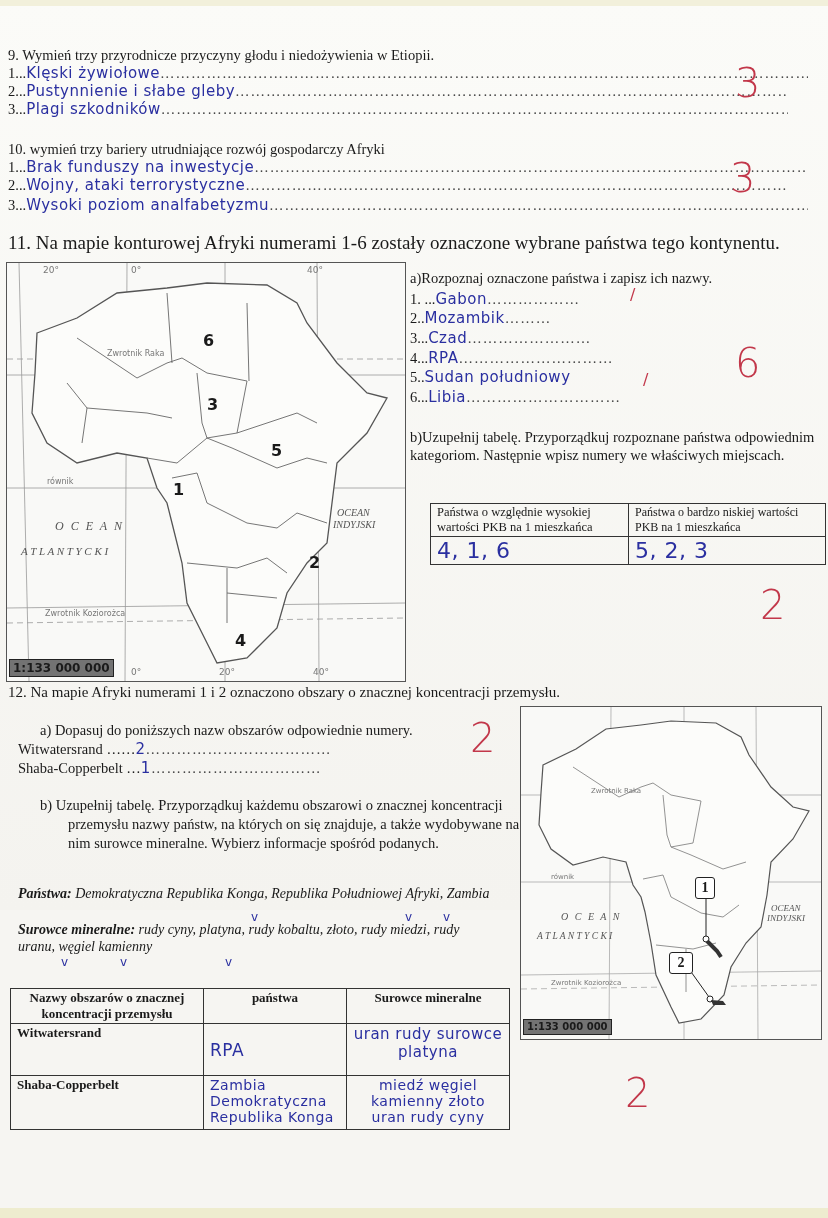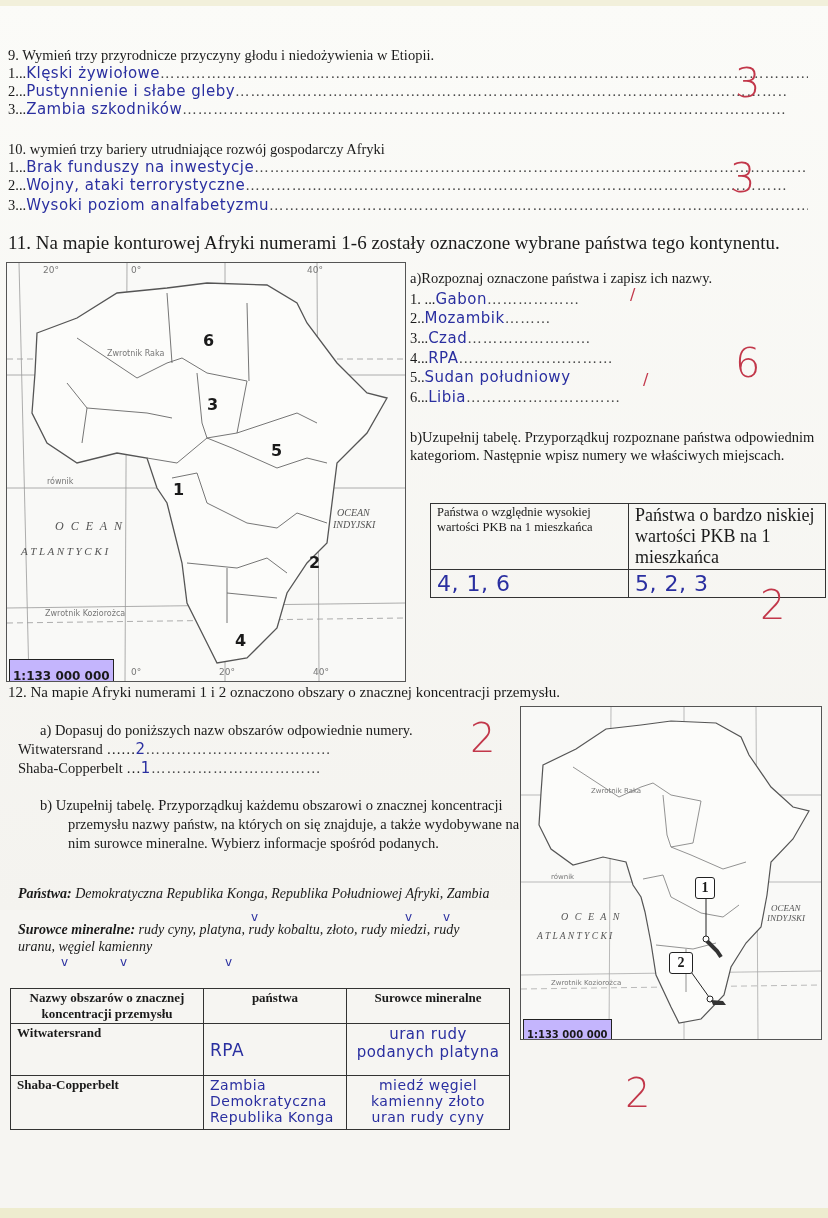--- a/index.html
+++ b/index.html
@@ -15,42 +15,42 @@
   .topstrip { position: absolute; left: 0; top: 0; width: 828px; height: 6px; background: #ece9c8; opacity: .6; }
   .botstrip { position: absolute; left: 0; top: 1208px; width: 828px; height: 10px; background: #eeeccf; }
   .q { position: absolute; font-size: 14.5px; line-height: 17px; }
   .hw { font-family: "DejaVu Sans", sans-serif; color: #2a2fa0; font-size: 15px; letter-spacing: .5px; }
   .grade { position: absolute; font-family: "DejaVu Sans", sans-serif; color: #c2374a; font-size: 40px; font-weight: 300; }
   .tick { position: absolute; font-family: "DejaVu Sans", sans-serif; color: #c2374a; font-size: 16px; }
   .line { position: absolute; font-size: 14.5px; white-space: nowrap; overflow: hidden; }
   .dots { color: #444; letter-spacing: 1px; }
   .map { position: absolute; border: 1px solid #555; background: #f9f9f7; overflow: hidden; }
   .map svg { display: block; }
-  .scale { position: absolute; border: 1.5px solid #222; background: #c4b5fd; font-family: "DejaVu Sans", sans-serif; font-weight: bold; font-size: 12px; padding: 8px 3px; line-height: 16px; }
+  .scale { position: absolute; border: 1.5px solid #222; background: #737373; font-family: "DejaVu Sans", sans-serif; font-weight: bold; font-size: 12px; padding: 0 3px; line-height: 16px; }
   table.t { position: absolute; border-collapse: collapse; font-size: 13px; }
   table.t td { border: 1px solid #333; vertical-align: top; padding: 1px 6px; }
   .bold { font-weight: bold; }
   .ital { font-style: italic; }
   .check { position: absolute; color: #2a2fa0; font-family: "DejaVu Sans", sans-serif; font-size: 12px; }
 </style>
 </head>
 <body>
 
 <div class="page">
   <div class="topstrip"></div>
 
   <div class="q" style="left:8px;top:47px;">9. Wymień trzy przyrodnicze przyczyny głodu i niedożywienia w Etiopii.</div>
   <div class="line" style="left:8px;top:64px;width:800px;">
     <span>1...</span><span class="hw">Klęski żywiołowe</span><span class="dots">………………………………………………………………………………………………………………………………………………………………</span>
   </div>
   <div class="line" style="left:8px;top:82px;width:780px;">
     <span>2...</span><span class="hw">Pustynnienie i słabe gleby</span><span class="dots">………………………………………………………………………………………………………………………………………………</span>
   </div>
   <div class="line" style="left:8px;top:100px;width:780px;">
-    <span>3...</span><span class="hw">Zambia szkodników</span><span class="dots">………………………………………………………………………………………………………………………………………………………</span>
+    <span>3...</span><span class="hw">Plagi szkodników</span><span class="dots">………………………………………………………………………………………………………………………………………………………</span>
   </div>
   <div class="grade" style="left:735px;top:60px;">3</div>
 
   <div class="q" style="left:8px;top:141px;">10. wymień trzy bariery utrudniające rozwój gospodarczy Afryki</div>
   <div class="line" style="left:8px;top:158px;width:800px;">
     <span>1...</span><span class="hw">Brak funduszy na inwestycje</span><span class="dots">……………………………………………………………………………………………………………………………</span>
   </div>
   <div class="line" style="left:8px;top:176px;width:780px;">
     <span>2...</span><span class="hw">Wojny, ataki terrorystyczne</span><span class="dots">…………………………………………………………………………………………………………………………………</span>
   </div>
@@ -123,21 +123,21 @@
   <div class="line" style="left:410px;top:388px;width:210px;"><span>6...</span><span class="hw">Libia</span><span class="dots">…………………………</span></div>
   <div class="tick" style="left:630px;top:285px;">/</div>
   <div class="tick" style="left:643px;top:370px;">/</div>
   <div class="grade" style="left:735px;top:340px;">6</div>
 
   <div class="q" style="left:410px;top:428px;width:410px;font-size:14.5px;line-height:18px;">b)Uzupełnij tabelę. Przyporządkuj rozpoznane państwa odpowiednim kategoriom. Następnie wpisz numery we właściwych miejscach.</div>
   <table class="t" style="left:430px;top:503px;width:396px;">
     <tbody>
         <tr>
       <td style="width:185px;font-size:12.5px;">Państwa o względnie wysokiej wartości PKB na 1 mieszkańca</td>
-      <td style="font-size:18px;">Państwa o bardzo niskiej wartości PKB na 1 mieszkańca</td>
+      <td style="font-size:12px;">Państwa o bardzo niskiej wartości PKB na 1 mieszkańca</td>
     </tr>
     <tr>
       <td class="hw" style="font-size:22px;">4, 1, 6</td>
       <td class="hw" style="font-size:22px;">5, 2, 3</td>
     </tr>
   </tbody>
     </table>
   <div class="grade" style="left:760px;top:582px;">2</div>
 
   <div class="q" style="left:8px;top:684px;font-size:15px;">12. Na mapie Afryki numerami 1 i 2 oznaczono obszary o znacznej koncentracji przemysłu.</div>
@@ -166,21 +166,21 @@
   <table class="t" style="left:10px;top:988px;width:500px;">
     <tbody>
         <tr>
       <td class="bold" style="width:180px;text-align:center;font-size:13px;">Nazwy obszarów o znacznej koncentracji przemysłu</td>
       <td class="bold" style="width:130px;text-align:center;font-size:13px;">państwa</td>
       <td class="bold" style="text-align:center;font-size:13px;">Surowce mineralne</td>
     </tr>
     <tr style="height:52px;">
       <td class="bold">Witwatersrand</td>
       <td class="hw" style="font-size:17px;padding-top:16px;">RPA</td>
-      <td class="hw" style="font-size:15px;text-align:center;">uran rudy podanych platyna</td>
+      <td class="hw" style="font-size:15px;text-align:center;">uran rudy surowce platyna</td>
     </tr>
     <tr style="height:54px;">
       <td class="bold">Shaba-Copperbelt</td>
       <td class="hw" style="font-size:14px;">Zambia Demokratyczna Republika Konga</td>
       <td class="hw" style="font-size:14px;text-align:center;margin-left:26px;">miedź węgiel kamienny złoto uran rudy cyny</td>
     </tr>
   </tbody>
     </table>
   <div class="grade" style="left:625px;top:1070px;">2</div>
 

